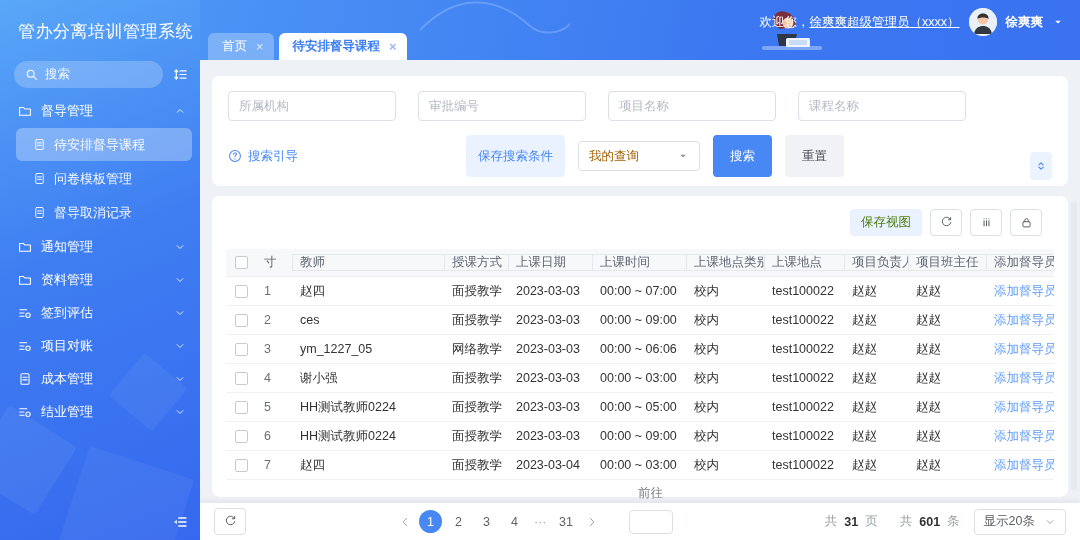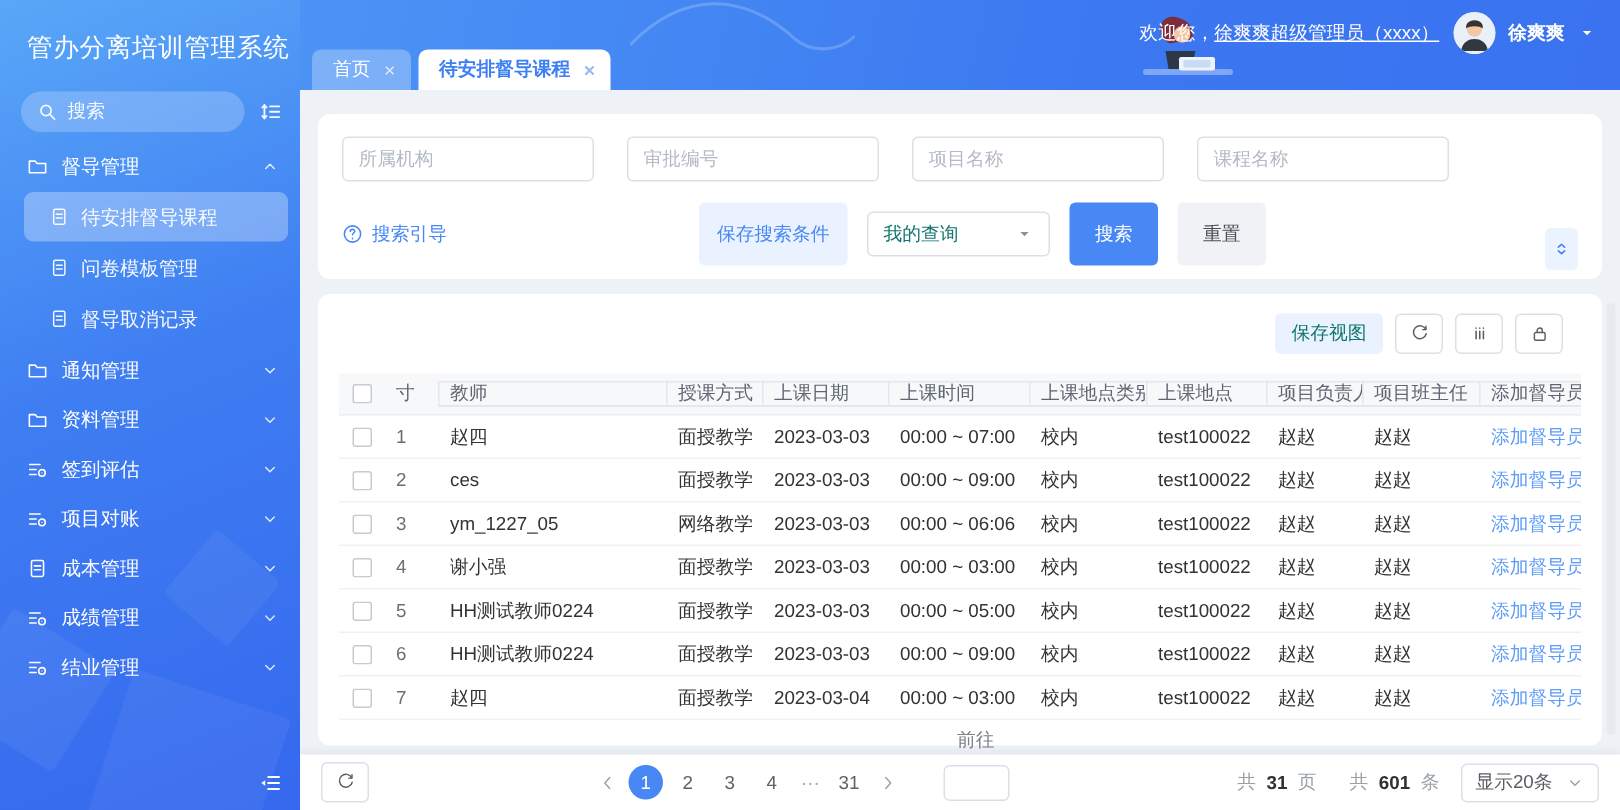--- a/index.html
+++ b/index.html
@@ -53,28 +53,28 @@
     font-size:12.5px; color:#333; font-family:inherit; outline:none; }
   .field::placeholder { color:#b4bac4; }
   .actions-row { display:flex; align-items:center; margin-top:14px; }
   .guide { color:#4788f4; display:flex; align-items:center; gap:6px; cursor:pointer; }
   .action-group { display:flex; align-items:center; gap:13px; margin-left:168px; }
   .btn { height:42px; border:none; border-radius:4px; font-size:12.5px; font-family:Liberation Mono, monospace; cursor:pointer; }
   .btn-light { background:#e9f2fe; color:#4788f4; padding:0 12px; }
   .btn-primary { background:#4788f4; color:#fff; padding:0 17px; }
   .btn-plain { background:#f0f2f5; color:#4a4f57; padding:0 17px; }
   .select { width:122px; height:30px; border:1px solid #dcdfe6; border-radius:4px; background:#fff;
-    display:flex; align-items:center; justify-content:space-between; padding:0 10px; color:#0f766e; cursor:pointer; }
+    display:flex; align-items:center; justify-content:space-between; padding:0 10px; color:#a16207; cursor:pointer; }
   .select .car { color:#8a8f98; }
   .panel-collapse { position:absolute; right:16px; bottom:6px; width:22px; height:28px; background:#eaf3fe;
     border-radius:4px; color:#4788f4; display:flex; align-items:center; justify-content:center; cursor:pointer; }
 
   .table-panel { margin-top:10px; background:#fff; border-radius:8px; height:301px; position:relative; padding:13px 14px 0; }
   .table-toolbar { display:flex; justify-content:flex-end; align-items:center; gap:8px; padding-right:12px; }
-  .btn-view { height:27px; background:#e9f2fe; color:#0f766e; border:none; border-radius:4px; padding:0 11px;
+  .btn-view { height:27px; background:#e9f2fe; color:#4d7c0f; border:none; border-radius:4px; padding:0 11px;
     font-size:12.5px; font-family:inherit; cursor:pointer; }
   .btn-icon { width:32px; height:27px; border:1px solid #dcdfe6; border-radius:4px; background:#fff; color:#5a5f66;
     display:flex; align-items:center; justify-content:center; cursor:pointer; }
   .tbl { margin-top:13px; }
   .trow { display:grid; grid-template-columns:30px 36px 152px 64px 84px 94px 78px 80px 64px 78px 1fr;
     align-items:center; height:29px; border-bottom:1px solid #f0f1f4; }
   .trow.head { background:#f7f8fa; height:28px; color:#5f6672; border-bottom:1px solid #ebedf0; }
   .cell { padding-left:8px; white-space:nowrap; overflow:hidden; }
   .cell.c-cb { padding-left:0; display:flex; justify-content:center; }
   .trow.head .cell:nth-child(n+3) { box-shadow:inset 1px 2px 0 -1px #e4e7ec, inset 1px -2px 0 -1px #e4e7ec, inset 1px 0 0 #e4e7ec; }
@@ -224,35 +224,20 @@
         </span>
       </div>
       <div class="group-row">
         <span>
           <svg width="14" height="14" viewBox="0 0 16 16" fill="none" stroke="currentColor" stroke-width="1.2" stroke-linecap="round" stroke-linejoin="round">
             <rect x="3.4" y="1.9" width="9.2" height="12.2" rx="1.3"></rect>
             <path d="M5.6 6h4.8M5.6 9h4.8"></path>
           </svg>
         </span>
         <span>成本管理</span>
-        <span class="chev">
-          <svg width="12" height="12" viewBox="0 0 16 16" fill="none" stroke="currentColor" stroke-width="1.3" stroke-linecap="round" stroke-linejoin="round">
-            <path d="M4.2 6.2L8 10l3.8-3.8"></path>
-          </svg>
-        </span>
-      </div>
-      <div class="group-row">
-        <span>
-          <svg width="14" height="14" viewBox="0 0 16 16" fill="none" stroke="currentColor" stroke-width="1.2" stroke-linecap="round" stroke-linejoin="round">
-            <path d="M2 4.2h8M2 8h5M2 11.8h5"></path>
-            <circle cx="11.4" cy="10.6" r="2.5"></circle>
-            <circle cx="11.4" cy="10.6" r=".5" fill="currentColor" stroke="none"></circle>
-          </svg>
-        </span>
-        <span>成绩管理</span>
         <span class="chev">
           <svg width="12" height="12" viewBox="0 0 16 16" fill="none" stroke="currentColor" stroke-width="1.3" stroke-linecap="round" stroke-linejoin="round">
             <path d="M4.2 6.2L8 10l3.8-3.8"></path>
           </svg>
         </span>
       </div>
       <div class="group-row">
         <span>
           <svg width="14" height="14" viewBox="0 0 16 16" fill="none" stroke="currentColor" stroke-width="1.2" stroke-linecap="round" stroke-linejoin="round">
             <path d="M2 4.2h8M2 8h5M2 11.8h5"></path>

